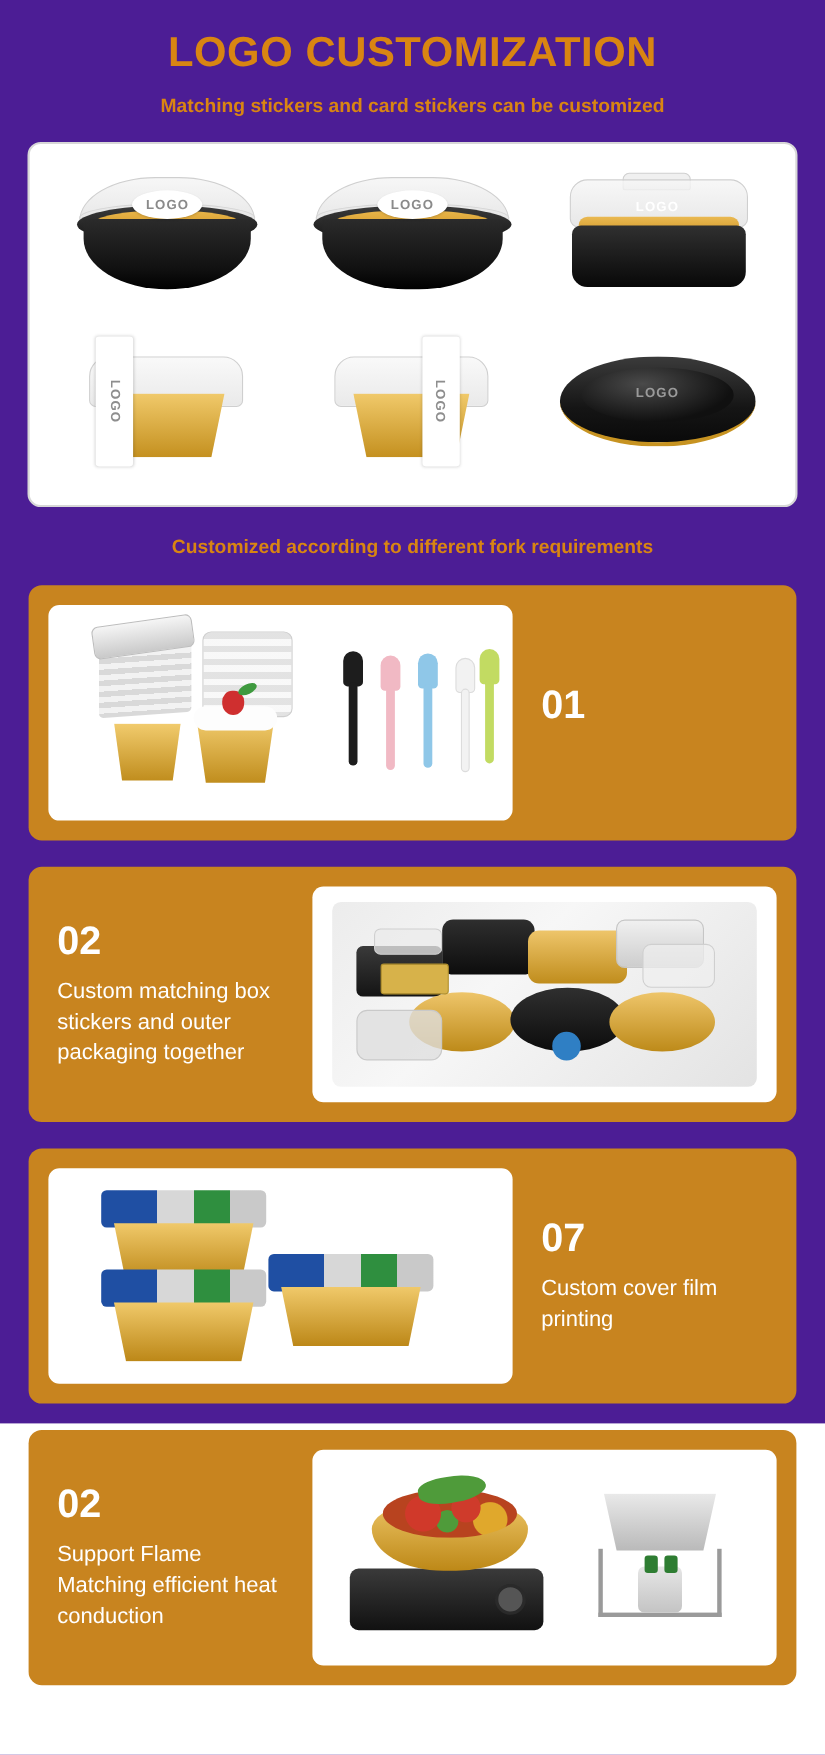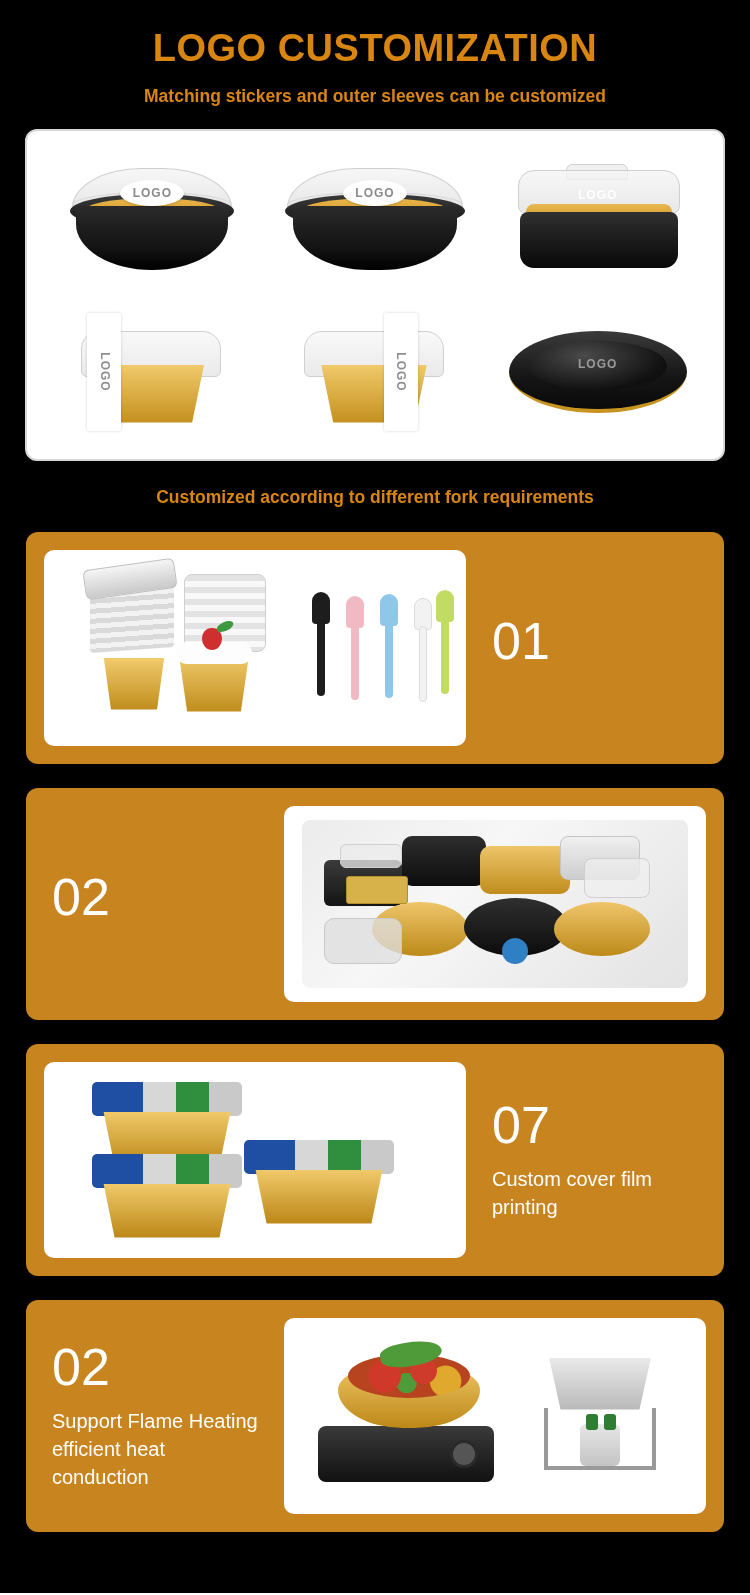--- a/index.html
+++ b/index.html
@@ -6,22 +6,22 @@
   html, body {
     width: 750px;
     height: 1595px;
     background: #ffffff;
     font-family: "Liberation Sans", sans-serif;
     overflow: hidden;
   }
   .page {
     position: relative;
     width: 750px;
-    height: 1593px;
-    background: #000000;
+    height: 1294px;
+    background: #4c1d95;
   }
 
   
   .header {
     padding-top: 26px;
     text-align: center;
   }
   .main-title {
     font-size: 38px;
     font-weight: bold;
@@ -45,21 +45,21 @@
     border-radius: 12px;
     background: #fff;
     display: flex;
     flex-direction: column;
     justify-content: center;
     padding: 10px 14px;
   }
   .g-row {
     display: flex;
     flex: 1;
-    align-items: center;
+    align-items: flex-start;
     justify-content: space-around;
   }
   .g-cell {
     width: 210px;
     height: 140px;
     position: relative;
     display: flex;
     align-items: center;
     justify-content: center;
   }
@@ -208,22 +208,22 @@
     position: relative;
     overflow: hidden;
     flex: none;
   }
   .feature .text {
     flex: 1;
     color: #ffffff;
     padding: 0 8px;
   }
   .feature .num {
-    font-size: 52px;
-    font-weight: normal;
+    font-size: 36px;
+    font-weight: bold;
     line-height: 1;
     margin-bottom: 14px;
   }
   .feature .desc {
     font-size: 20px;
     line-height: 1.4;
   }
 
   
   .f1 .stack {
@@ -353,21 +353,21 @@
   .f4 .rack .capA { left: 52px; }
   .f4 .rack .capB { left: 70px; }
 </style>
 </head>
 <body>
 
 <div class="page">
 
   <div class="header">
     <div class="main-title">LOGO CUSTOMIZATION</div>
-    <div class="sub-title">Matching stickers and outer sleeves can be customized</div>
+    <div class="sub-title">Matching stickers and card stickers can be customized</div>
   </div>
 
   <div class="gallery">
 
     <div class="g-row">
 
       <div class="g-cell">
         <div class="bowl-wrap round-bowl">
           <div class="dome"></div>
           <div class="dome2"></div>
@@ -485,20 +485,21 @@
         <div class="pc" style="left:88px;top:96px;width:96px;height:54px;background:linear-gradient(180deg,#eec56a,#bd8a19);border-radius:50%;"></div>
         <div class="pc" style="left:180px;top:92px;width:104px;height:58px;background:linear-gradient(180deg,#2f2f2f,#0c0c0c);border-radius:50%;"></div>
         <div class="pc" style="left:270px;top:96px;width:96px;height:54px;background:linear-gradient(180deg,#eec56a,#bd8a19);border-radius:50%;"></div>
         <div class="pc" style="left:40px;top:112px;width:78px;height:46px;background:rgba(222,222,222,.8);border:1px solid #c9c9c9;border-radius:10px;"></div>
         <div class="pc" style="left:300px;top:52px;width:66px;height:40px;background:rgba(240,240,240,.7);border:1px solid #cfcfcf;border-radius:8px;"></div>
         <div class="pc" style="left:62px;top:70px;width:62px;height:28px;background:#d7b24a;border:1px solid #b08f2c;border-radius:3px;"></div>
         <div class="pc" style="left:218px;top:132px;width:26px;height:26px;background:#2f7fc4;border-radius:50%;"></div>
       </div>
       <div class="text">
         <div class="num">02</div>
+        <div class="desc">Custom matching box stickers and outer packaging together</div>
       </div>
     </div>
 
     <div class="feature">
       <div class="photo f3">
         <div class="tray" style="left:48px;top:20px;">
           <div class="film"></div>
             <div class="body"></div>
         </div>
         <div class="tray" style="left:48px;top:92px;">
@@ -527,18 +528,18 @@
         <div class="rack">
           <div class="pan2"></div>
           <div class="legs"></div>
           <div class="can"></div>
           <div class="capA"></div>
           <div class="capB"></div>
         </div>
       </div>
       <div class="text">
         <div class="num">02</div>
-        <div class="desc">Support Flame Heating efficient heat conduction</div>
+        <div class="desc">Support Flame Matching efficient heat conduction</div>
       </div>
     </div>
 
   </div>
 </div>
 
 </body></html>

